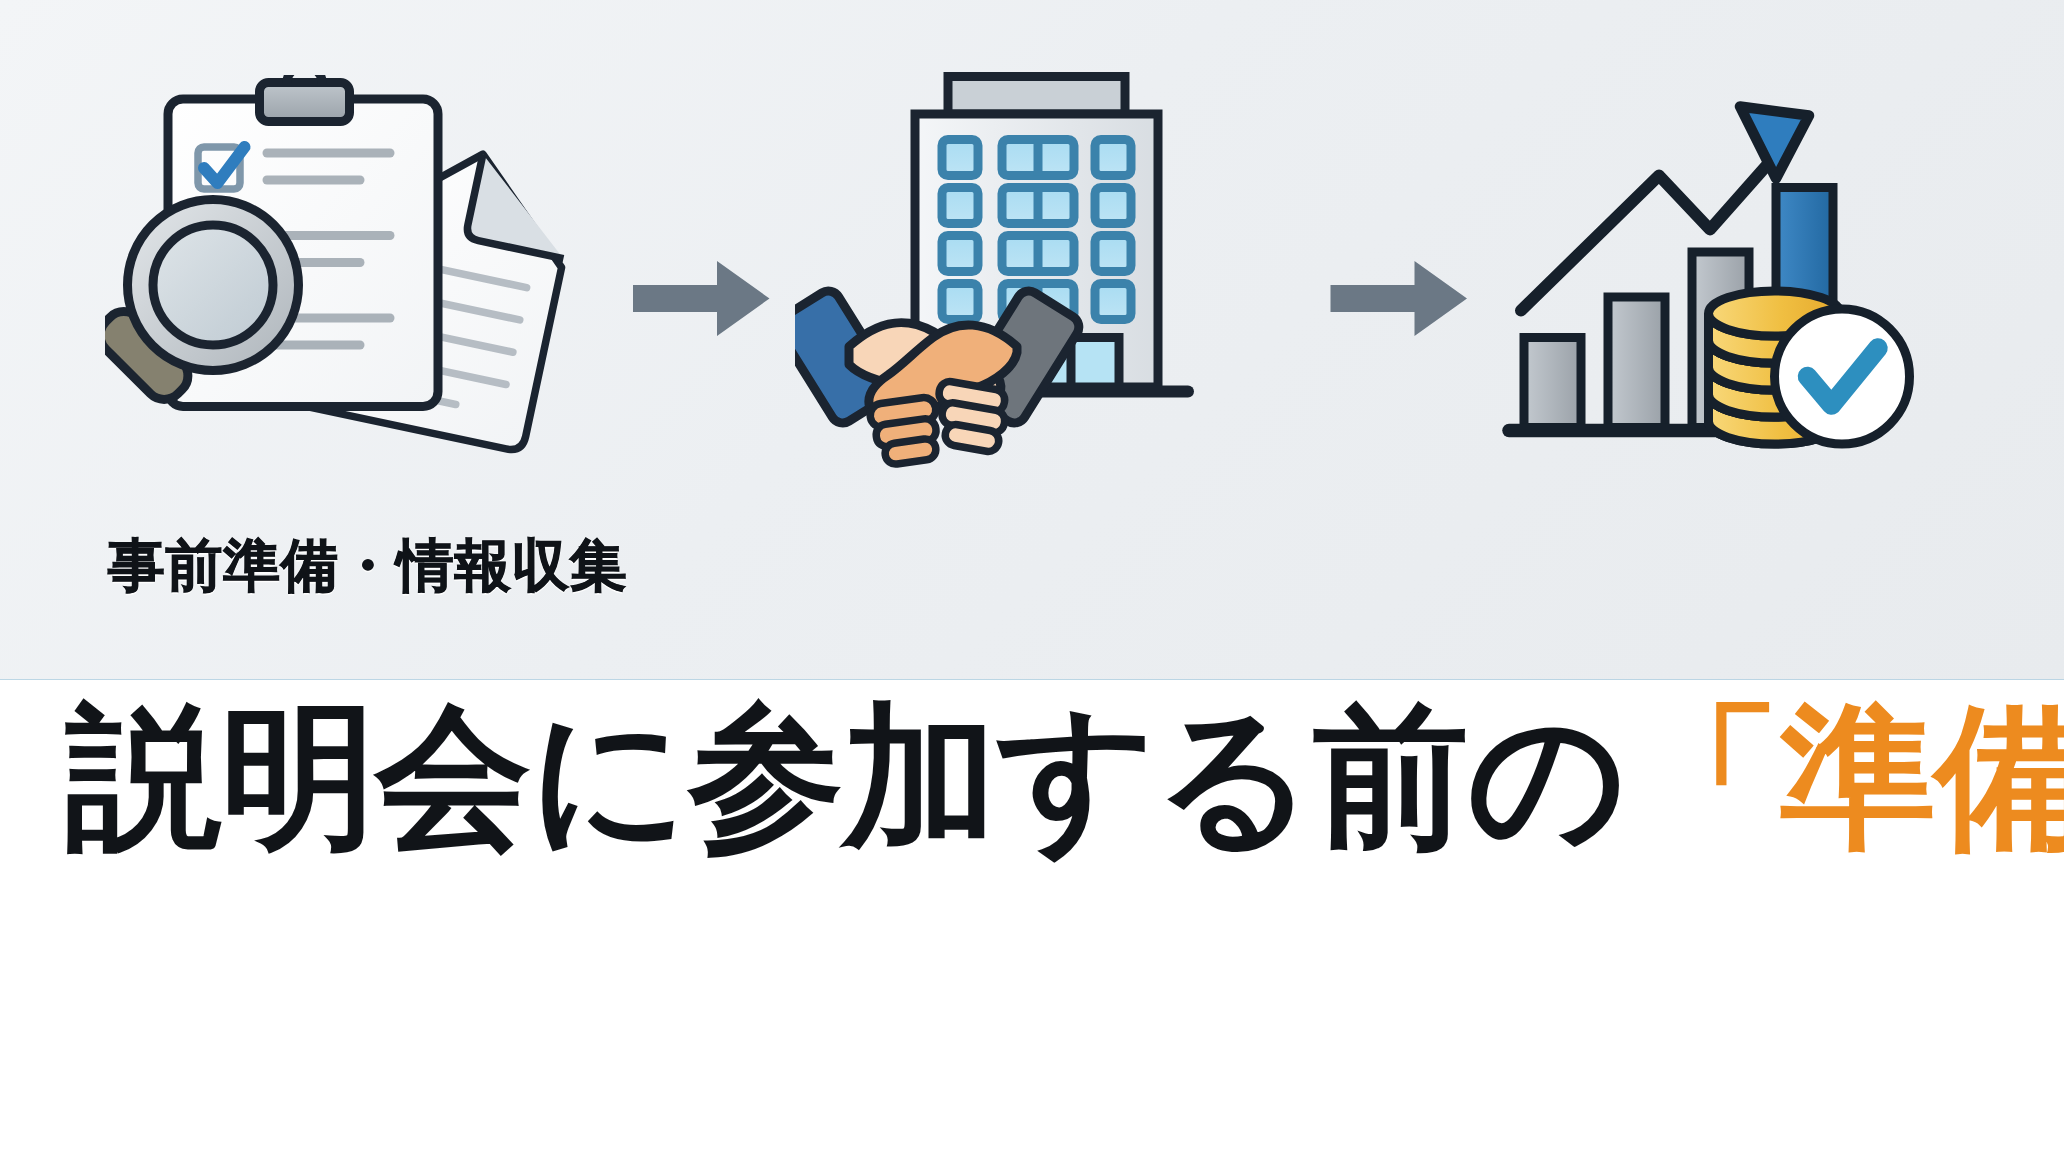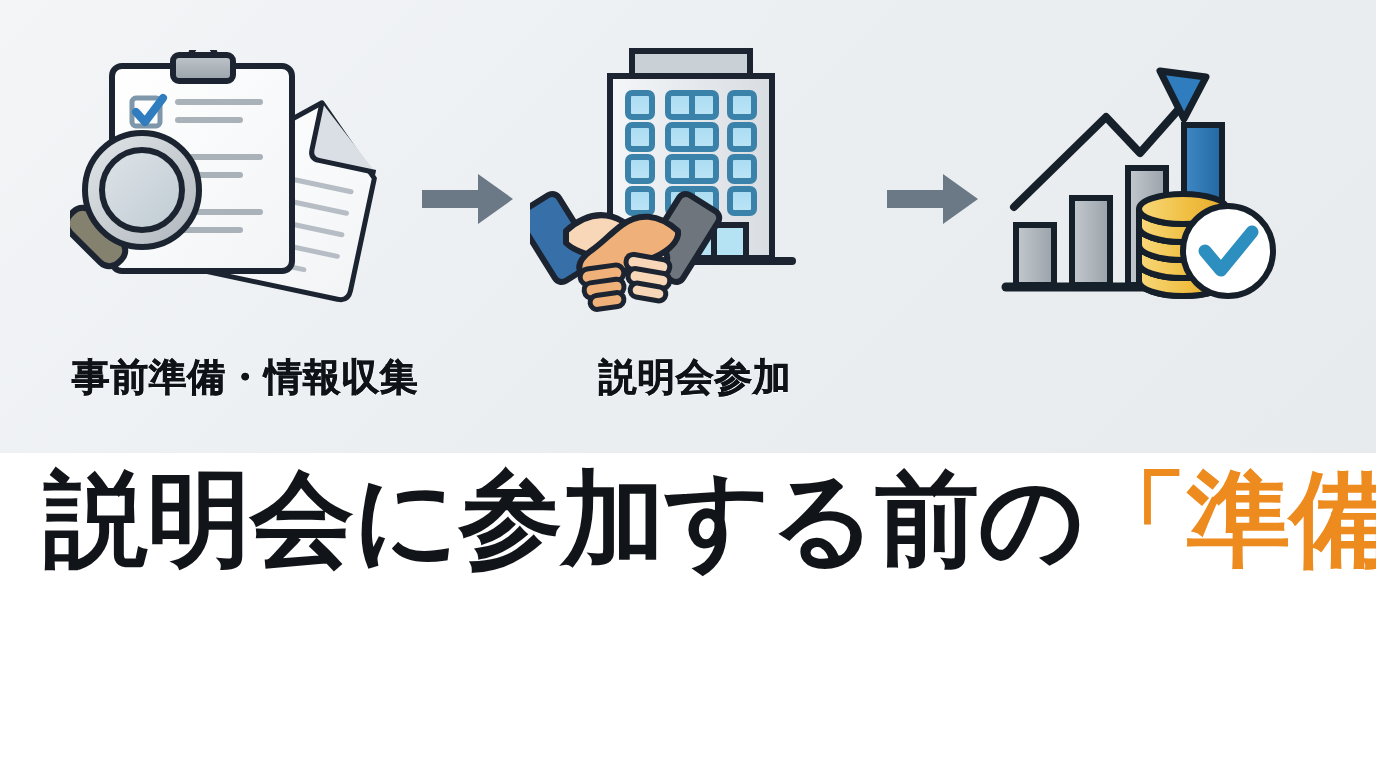--- a/index.html
+++ b/index.html
@@ -271,21 +271,20 @@
         </g>
 
         <g>
           <circle cx="228" cy="196" r="45" fill="#ffffff" stroke="#16202b" stroke-width="6"></circle>
           <path d="M205 196 l16 19 l31 -38" fill="none" stroke="#2D8FBF" stroke-width="13" stroke-linecap="round" stroke-linejoin="round"></path>
         </g>
       </svg>
     </div>
 
     <div class="step-label" id="label-1">事前準備・情報収集</div>
-    <div class="step-label" id="label-2">説明会参加</div>
   </div>
 
   <div id="headline">
     <div class="hl-line" id="hl-line-1">
       <span class="hl-seg">説明会に参加する前の</span><span class="hl-seg accent-orange">「準備」</span>
     </div>
   </div>
 
 </div>
 

